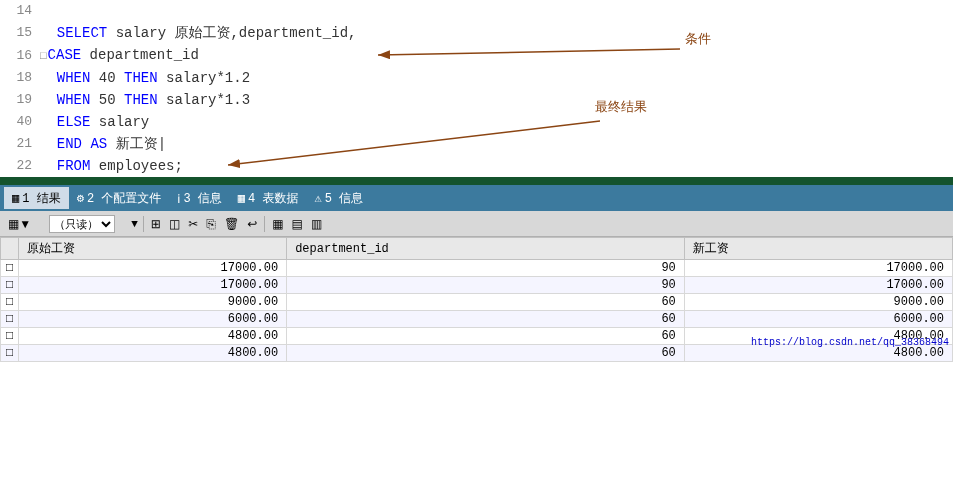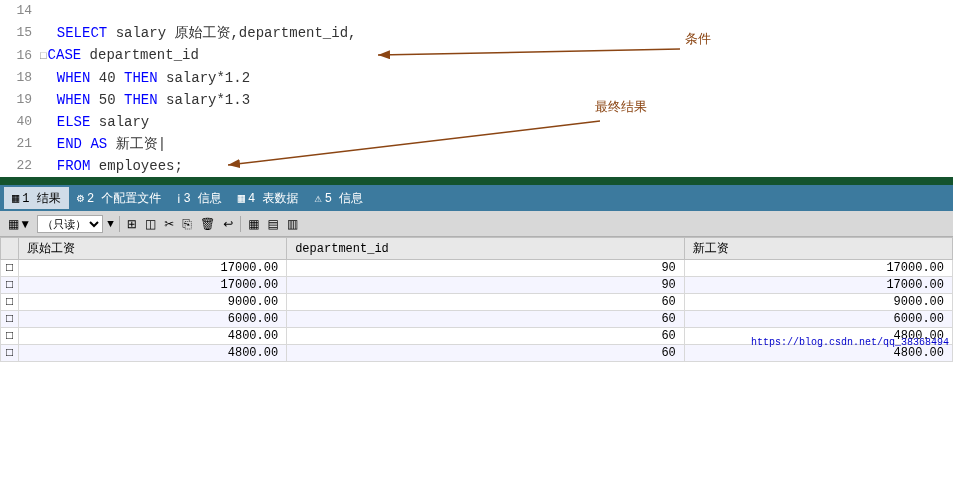--- a/index.html
+++ b/index.html
@@ -97,21 +97,21 @@
       cursor: pointer;
       background: transparent;
       border: none;
     }
 
     .toolbar-select {
       font-size: 11px;
       height: 18px;
       border: 1px solid #aaa;
       background: #fff;
-      margin: 0 2px;
+      margin: 0 14px;
     }
 
     .toolbar-sep {
       width: 1px;
       height: 16px;
       background: #aaa;
       margin: 0 3px;
     }
 
     

